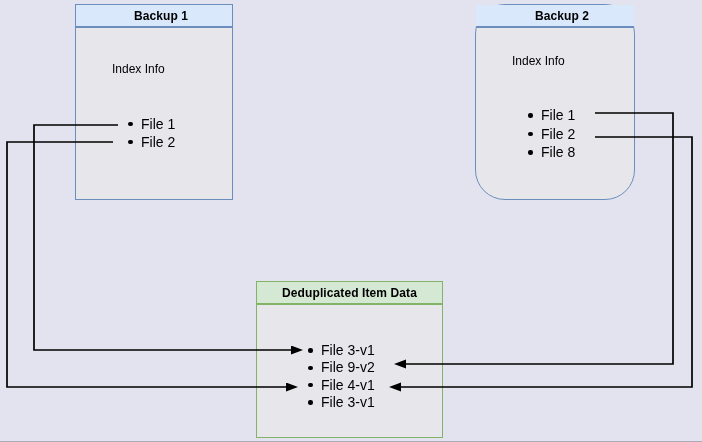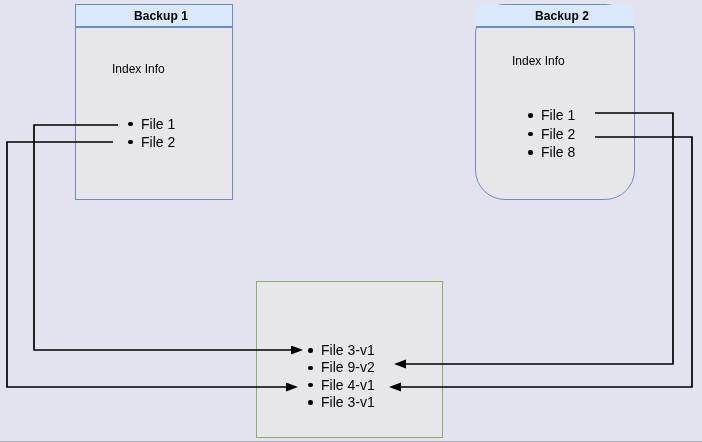--- a/index.html
+++ b/index.html
@@ -117,20 +117,21 @@
     <div class="box-header">Backup 2</div>
     <div class="index-label">Index Info</div>
     <ul class="file-list">
       <li>File 1</li>
       <li>File 2</li>
       <li>File 8</li>
     </ul>
   </div>
 
   <div class="box green" id="dedup">
+    <div class="box-header">Deduplicated Item Data</div>
     <ul class="file-list">
       <li>File 3-v1</li>
       <li>File 9-v2</li>
       <li>File 4-v1</li>
       <li>File 3-v1</li>
     </ul>
   </div>
 
   <svg class="connector-overlay" viewBox="0 0 702 442" xmlns="http://www.w3.org/2000/svg">
     <defs>

